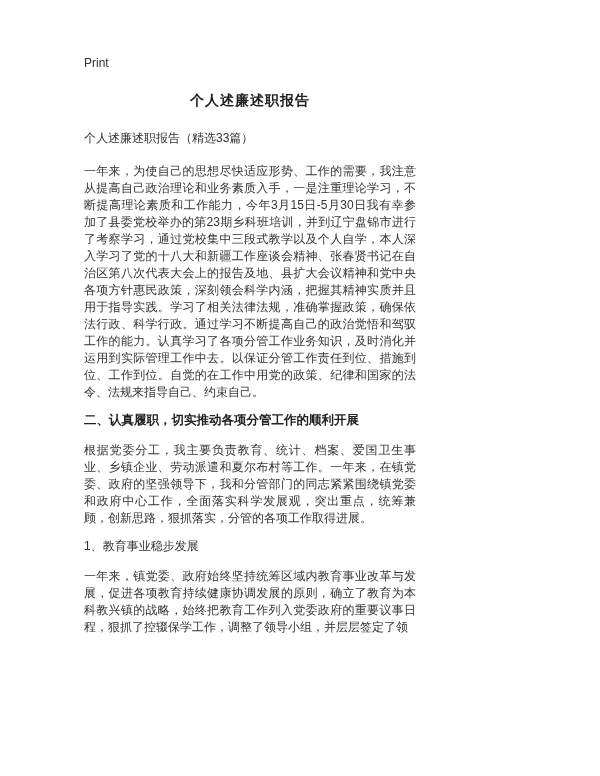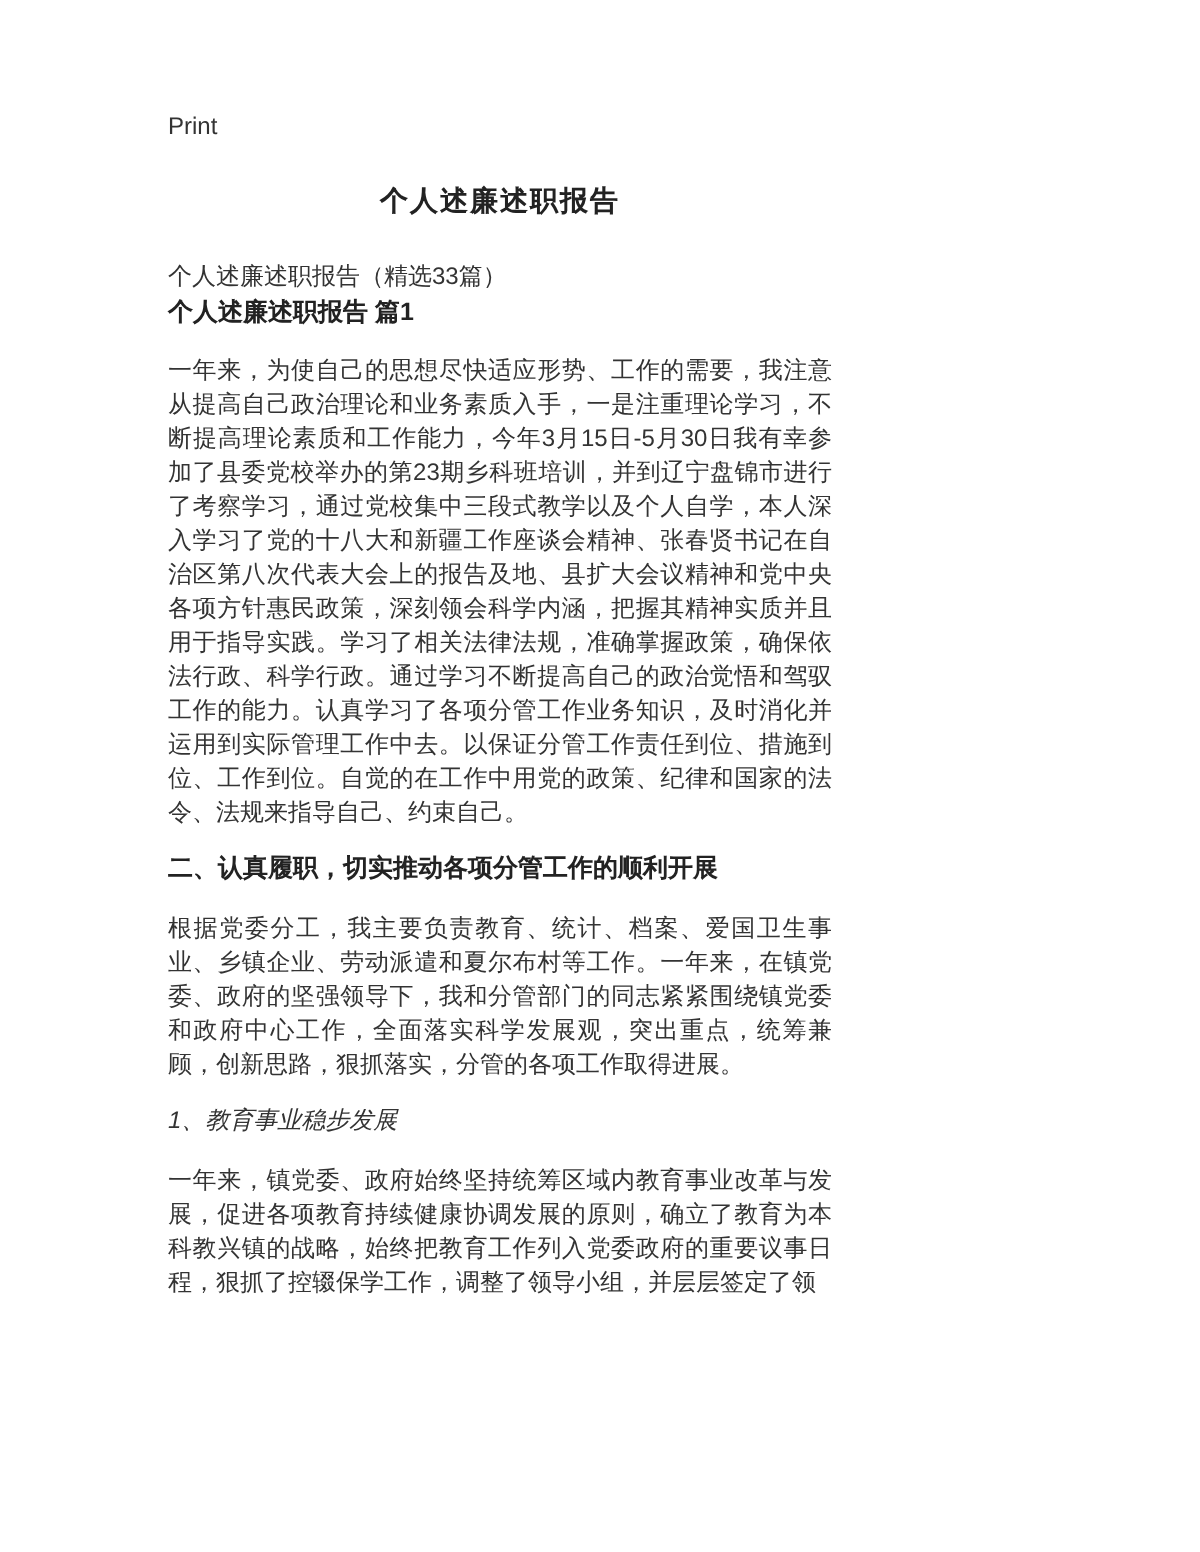--- a/index.html
+++ b/index.html
@@ -28,21 +28,21 @@
   .doc-title {
     font-size: 14px;
     font-weight: bold;
     text-align: center;
     color: #222222;
     margin: 0 0 20px 0;
     letter-spacing: 1px;
   }
   .subtitle {
     font-size: 12px;
-    margin: 0 0 1px 0;
+    margin: 0 0 16px 0;
     line-height: 17px;
   }
   .article-title {
     font-size: 12.5px;
     font-weight: bold;
     margin: 0 0 12px 0;
     line-height: 17px;
     color: #222222;
   }
   p.body-line, p.body-para {
@@ -55,35 +55,33 @@
     font-size: 12.5px;
     font-weight: bold;
     color: #222222;
     margin: 2px 0 13px 0;
     line-height: 17px;
   }
   p.sub-heading {
     font-size: 12px;
     line-height: 17px;
     margin: 2px 0 13px 0;
-    font-style: italic;
   }
 </style>
 </head>
 <body>
 
 <div class="page">
 
   <div class="print-link">Print</div>
 
   <h1 class="doc-title">个人述廉述职报告</h1>
 
   <p class="subtitle">个人述廉述职报告（精选33篇）</p>
 
-  <p class="article-title">个人述廉述职报告 篇1</p>
 
 
 
 
 
   <p class="body-para">一年来，为使自己的思想尽快适应形势、工作的需要，我注意从提高自己政治理论和业务素质入手，一是注重理论学习，不断提高理论素质和工作能力，今年3月15日-5月30日我有幸参加了县委党校举办的第23期乡科班培训，并到辽宁盘锦市进行了考察学习，通过党校集中三段式教学以及个人自学，本人深入学习了党的十八大和新疆工作座谈会精神、张春贤书记在自治区第八次代表大会上的报告及地、县扩大会议精神和党中央各项方针惠民政策，深刻领会科学内涵，把握其精神实质并且用于指导实践。学习了相关法律法规，准确掌握政策，确保依法行政、科学行政。通过学习不断提高自己的政治觉悟和驾驭工作的能力。认真学习了各项分管工作业务知识，及时消化并运用到实际管理工作中去。以保证分管工作责任到位、措施到位、工作到位。自觉的在工作中用党的政策、纪律和国家的法令、法规来指导自己、约束自己。</p>
 
   <h2 class="sec-heading">二、认真履职，切实推动各项分管工作的顺利开展</h2>
 
   <p class="body-para">根据党委分工，我主要负责教育、统计、档案、爱国卫生事业、乡镇企业、劳动派遣和夏尔布村等工作。一年来，在镇党委、政府的坚强领导下，我和分管部门的同志紧紧围绕镇党委和政府中心工作，全面落实科学发展观，突出重点，统筹兼顾，创新思路，狠抓落实，分管的各项工作取得进展。</p>

